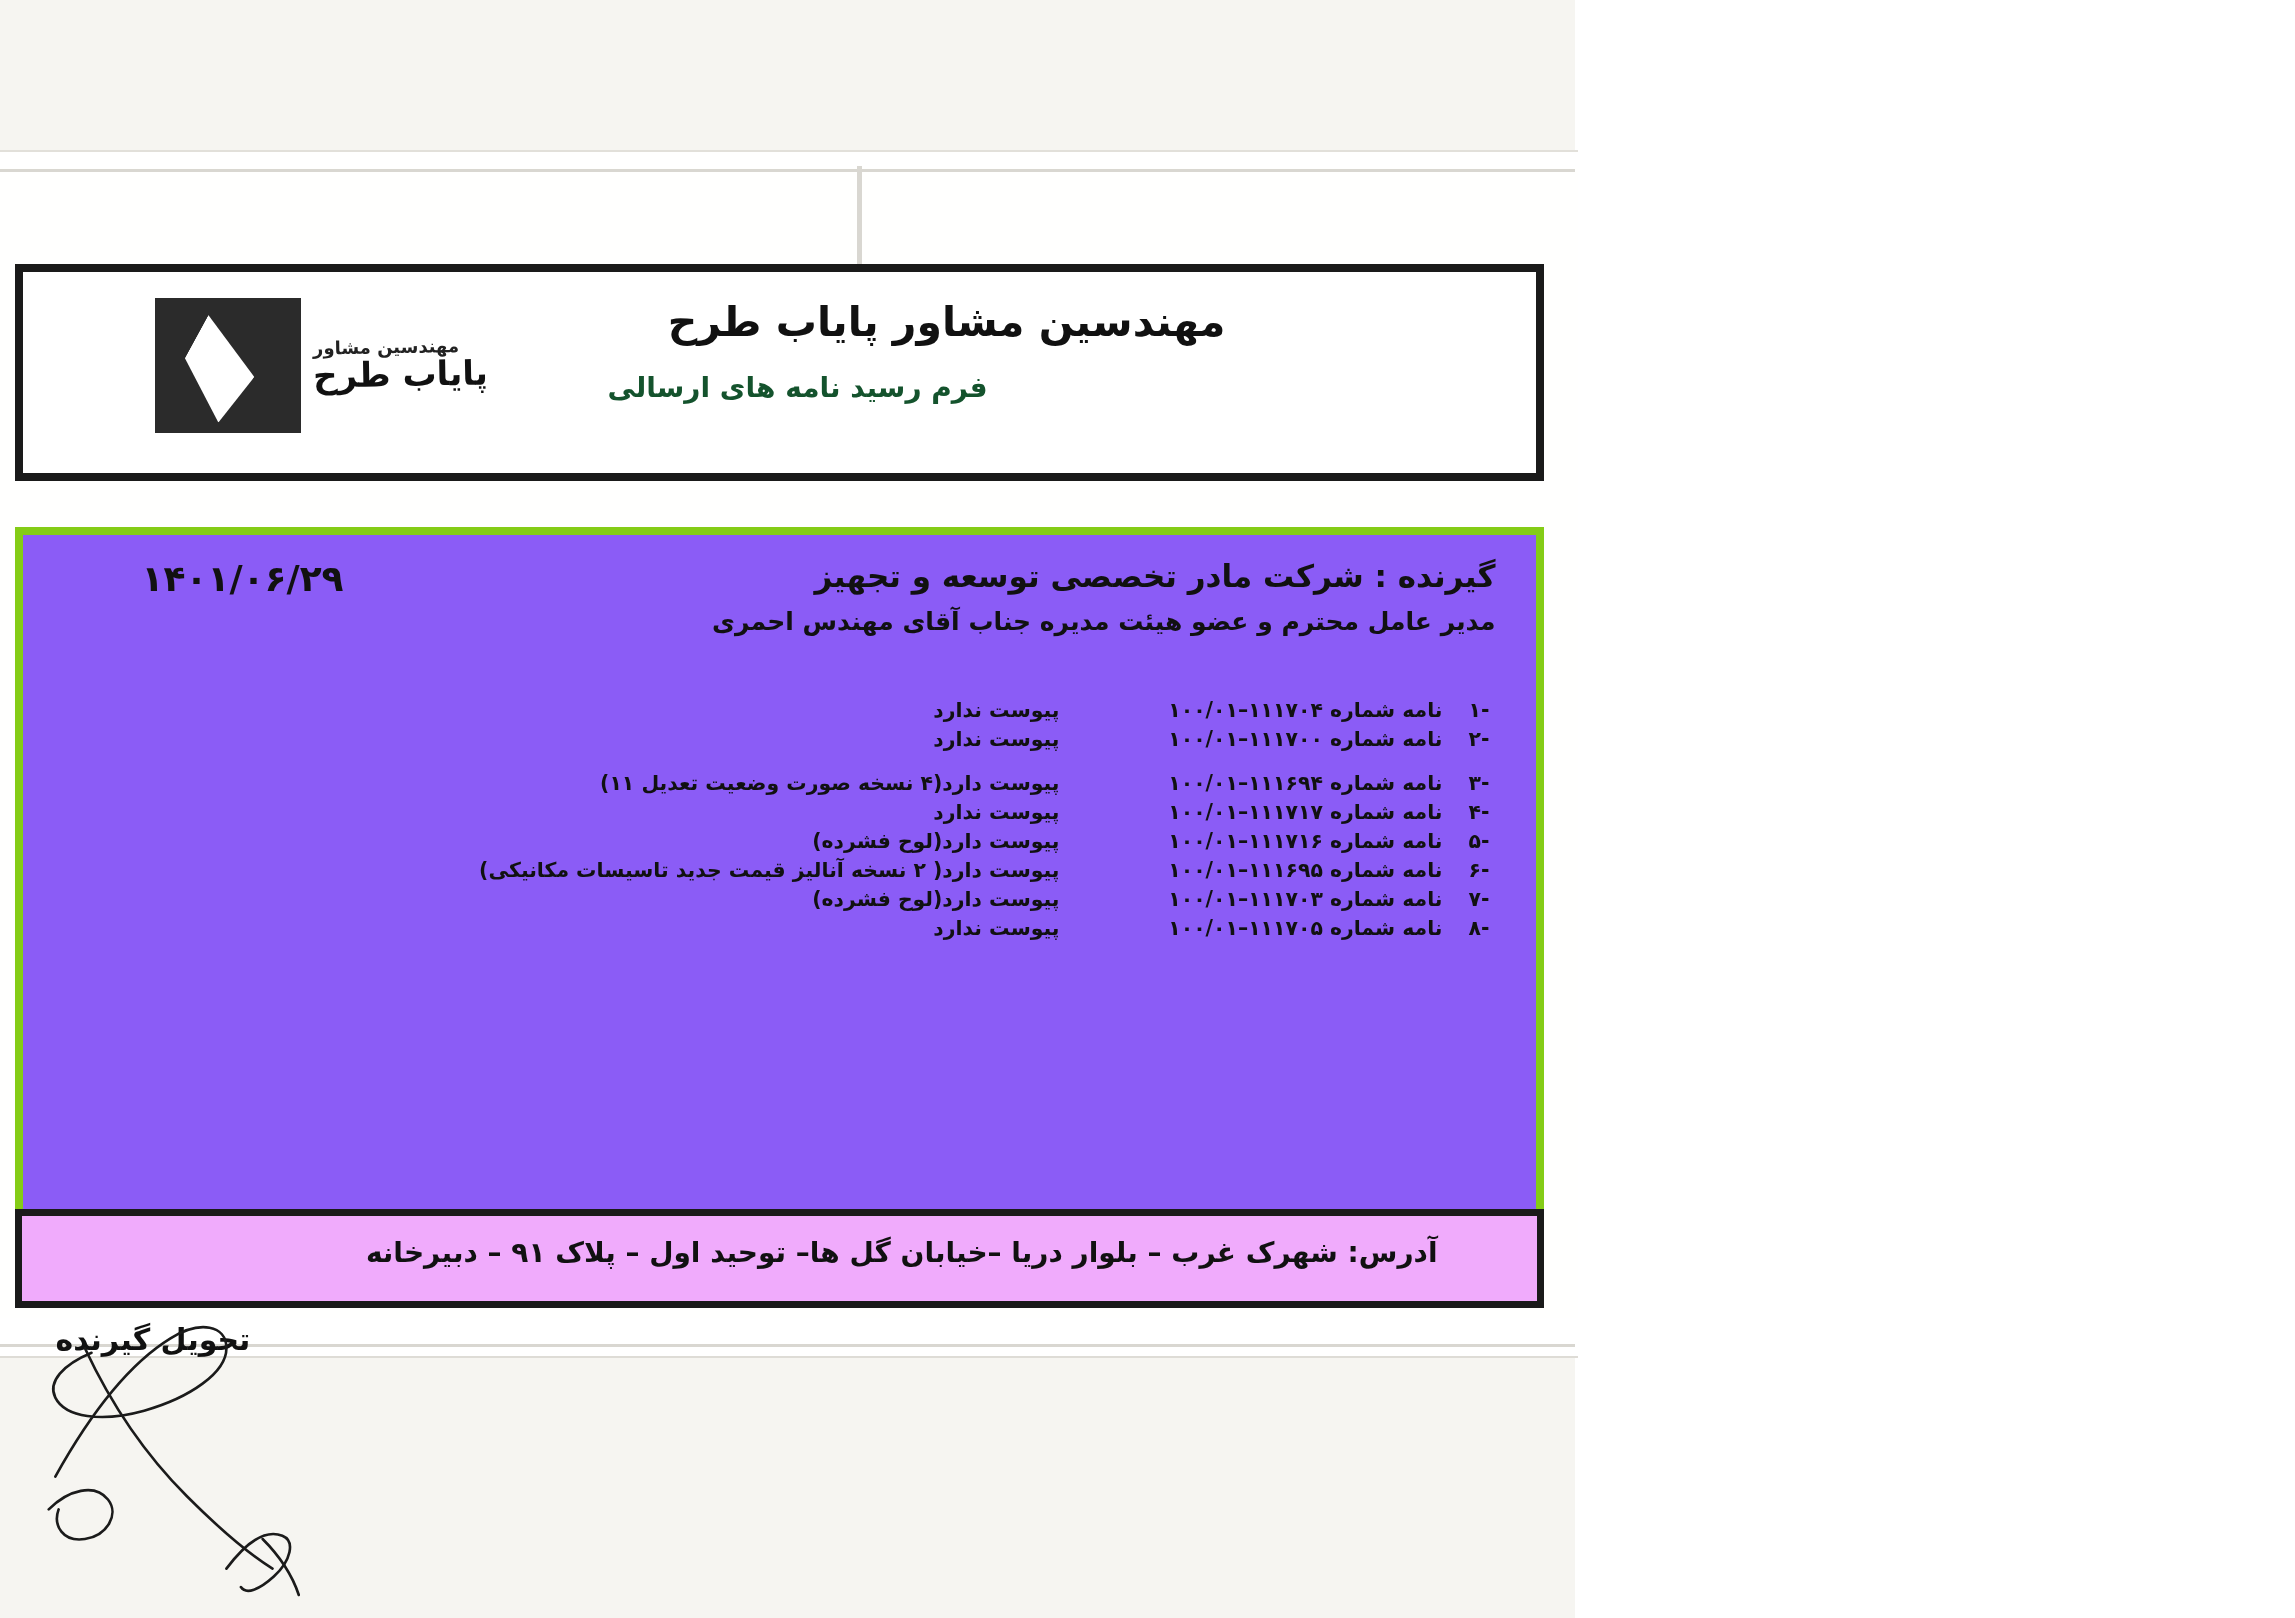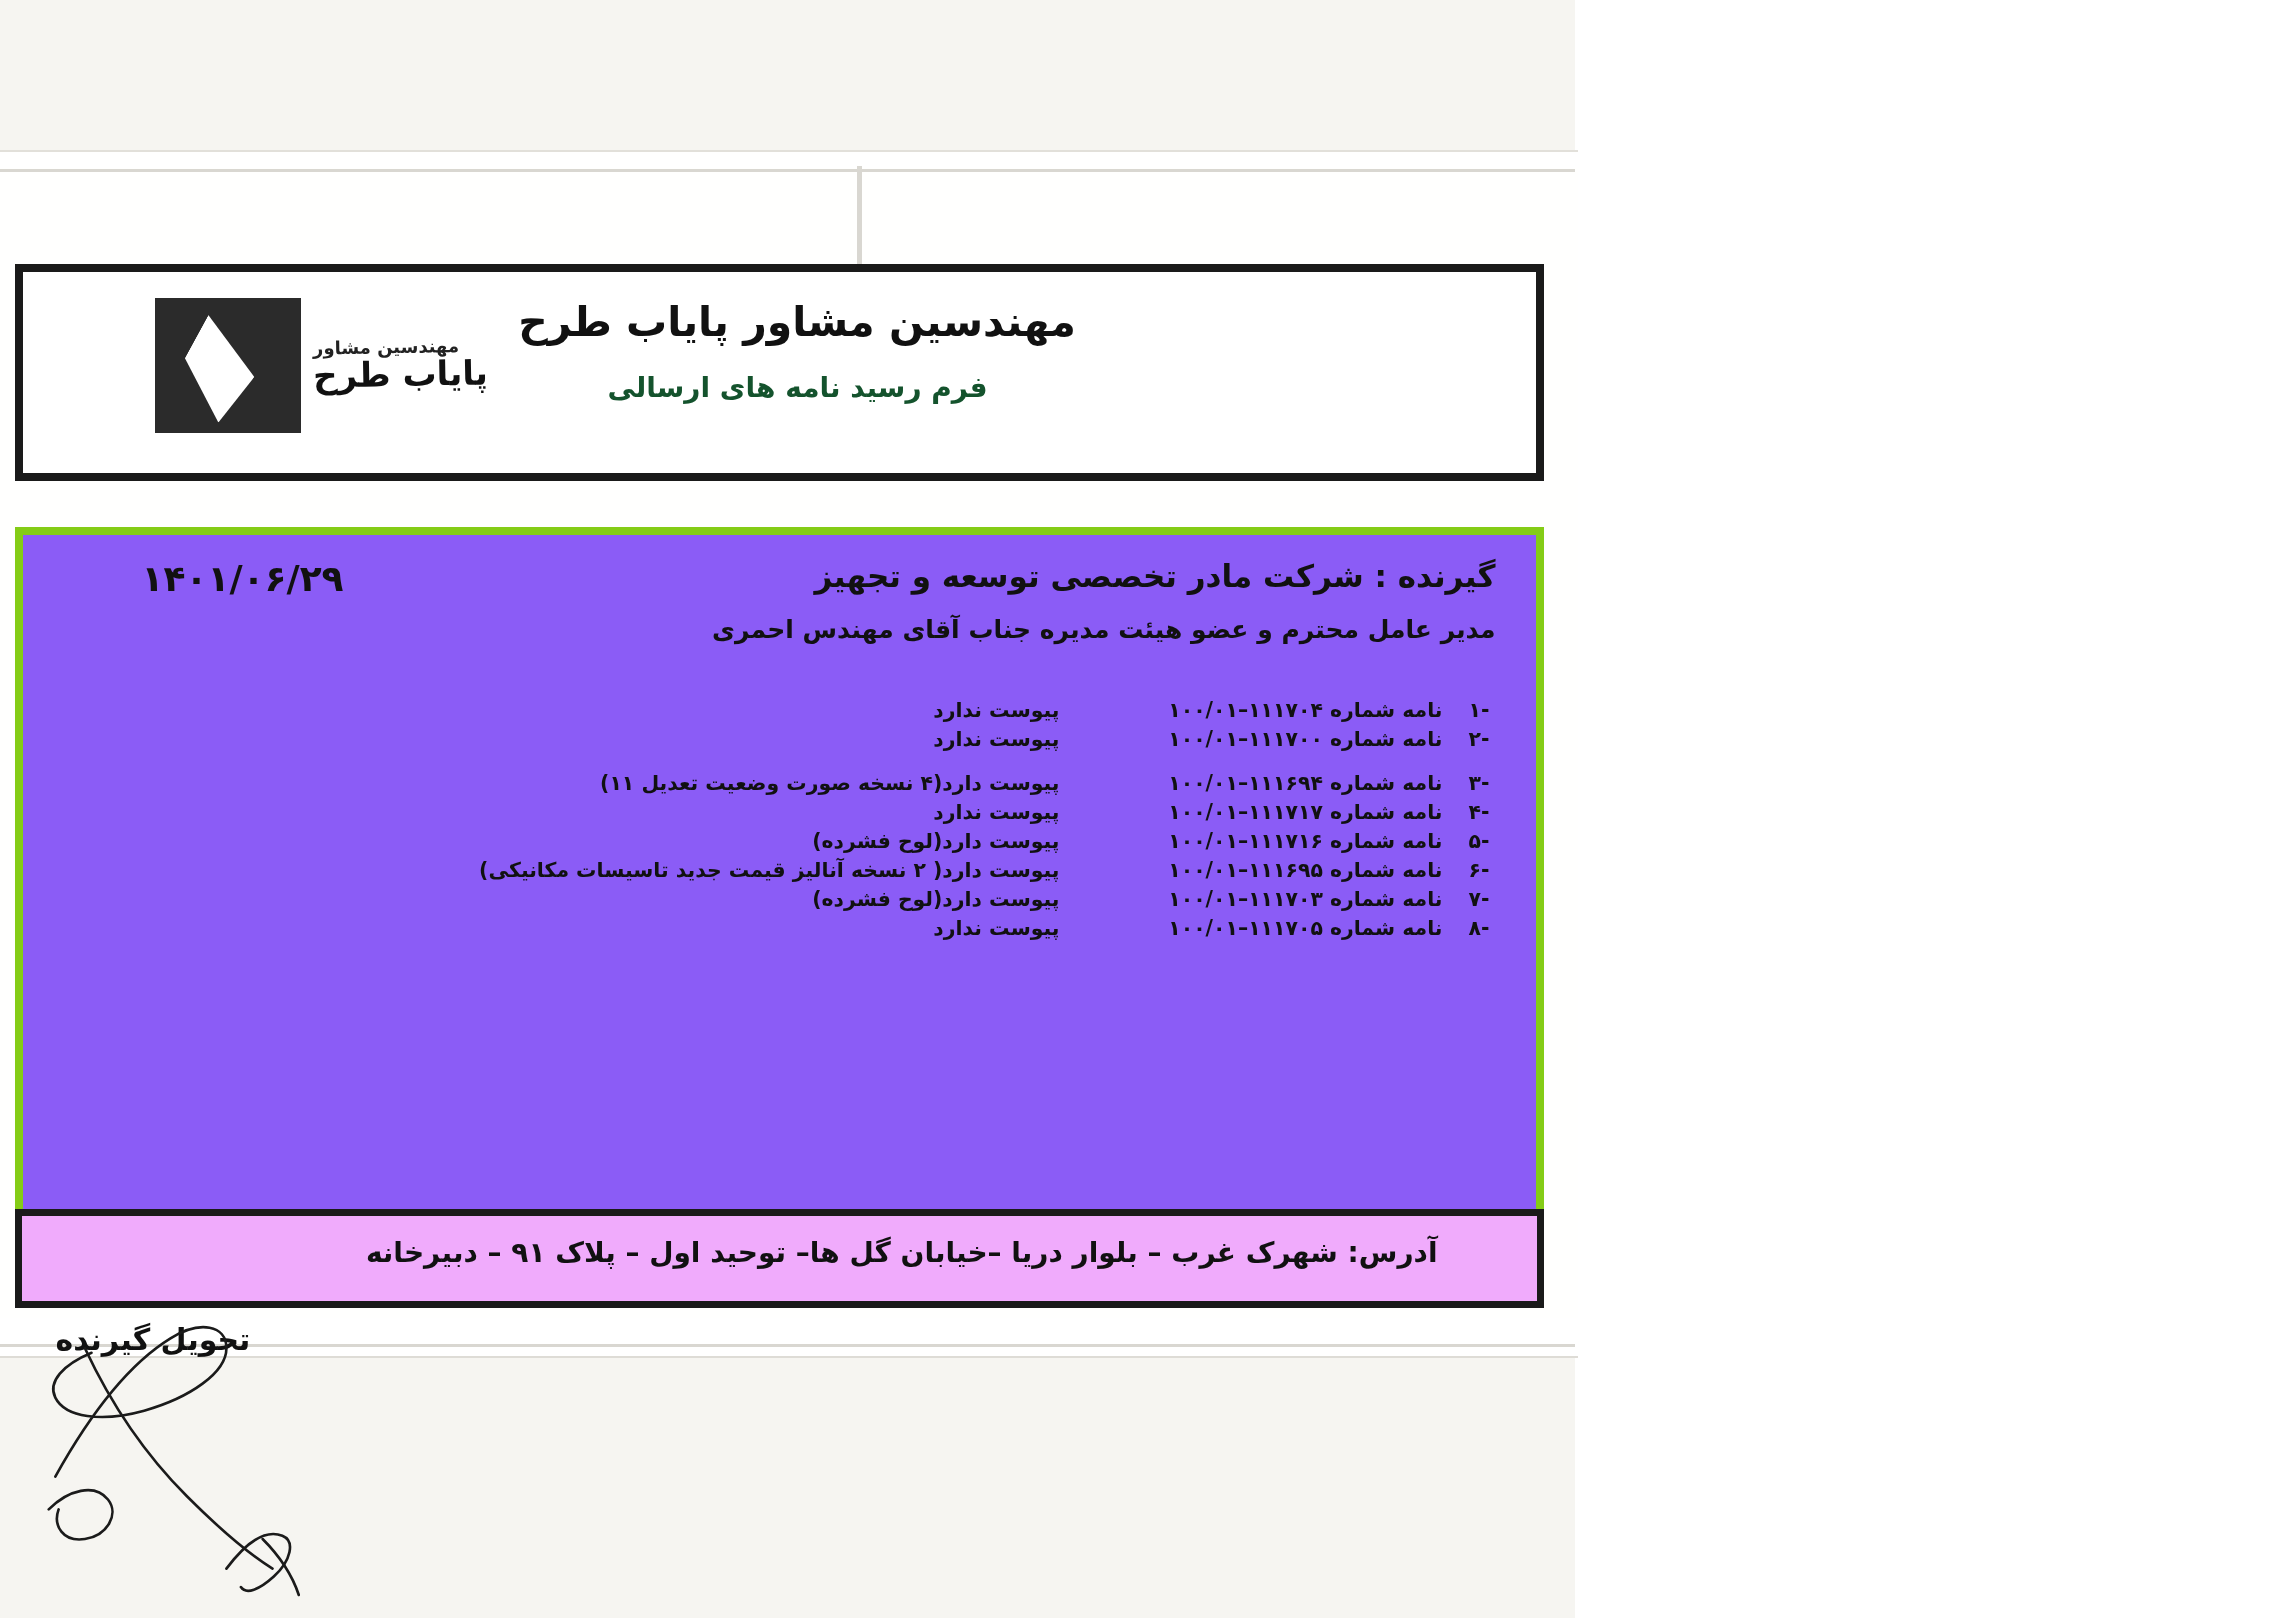--- a/index.html
+++ b/index.html
@@ -70,21 +70,20 @@
     height: 217px;
     border: 8.6px solid #1a1a1a;
     background: #ffffff;
     box-sizing: border-box;
   }
   #company-title {
     position: absolute;
     right: 310px;
     top: 26px;
     width: 857px;
-    text-align: center;
     font-size: 41px;
     font-weight: bold;
     color: #111;
     letter-spacing: 0.7px;
   }
   #form-subtitle {
     position: absolute;
     right: 369px;
     top: 99px;
     width: 738px;
@@ -158,21 +157,20 @@
     font-weight: bold;
     color: #111;
   }
   #recipient-role {
     position: absolute;
     right: 40px;
     top: 72px;
     font-size: 25px;
     font-weight: bold;
     color: #111;
-    margin-top: 8px;
   }
   #declaration {
     position: absolute;
     right: 40px;
     top: 115px;
     font-size: 24.4px;
     font-weight: bold;
     color: #111;
     white-space: nowrap;
   }

